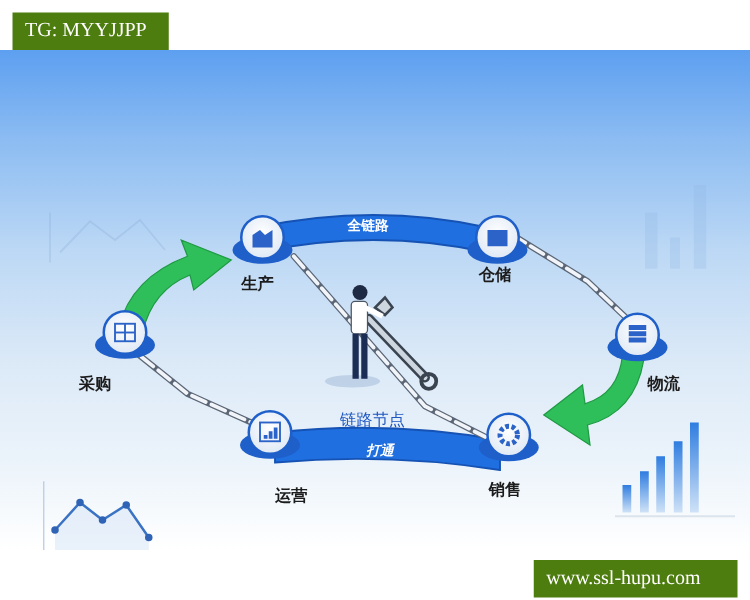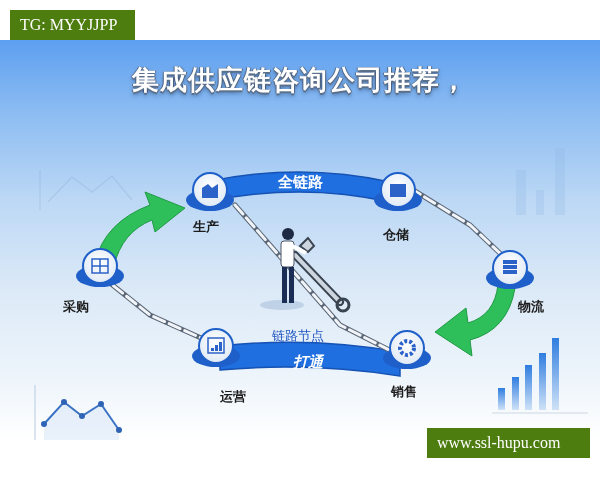--- a/index.html
+++ b/index.html
@@ -3,28 +3,28 @@
   <meta charset="utf-8">
   <style>
     html, body { margin:0; padding:0; }
     body { width:600px; height:480px; background:#ffffff; position:relative; overflow:hidden;
            font-family:"DejaVu Sans", "Liberation Sans", sans-serif; }
     .illus { position:absolute; left:0; top:40px; width:600px; height:400px; overflow:hidden;
              background: linear-gradient(180deg, #5d9ff0 0%, #8cbcf2 18%, #bcd8f5 40%, #dbe9f7 62%, #eef5fb 85%, #ffffff 100%); }
     .badge { position:absolute; background:#4d7c0f; color:#ffffff;
              font-family:Liberation Serif, serif; font-size:16px; line-height:30px; padding:0 10px; }
     .badge-tg { left:10px; top:10px; height:30px; width:105px; }
-    .badge-url { left:427px; top:428px; height:30px; width:143px; }
+    .badge-url { left:427px; top:448px; height:30px; width:143px; }
     .title { position:absolute; left:0; width:600px; text-align:center; color:#ffffff; font-weight:bold;
              font-size:27px; letter-spacing:1px;
              text-shadow: 0 2px 0 #5a6f8a, 0 3px 4px rgba(20,40,80,0.5), 1px 0 0 #5a6f8a, -1px 0 0 #5a6f8a; }
     .title-1 { top:22px; }
     .title-2 { top:64px; }
     .node-label { position:absolute; font-size:13px; font-weight:bold; color:#1c1c1c;text-align:center; }
-    .ribbon-label { position:absolute; color:#ffffff; font-weight:bold; font-size:15px; }
+    .ribbon-label { position:absolute; color:#ffffff; font-weight:bold; font-size:11px; }
     .node-caption { position:absolute; color:#1f56c0; font-weight:normal; font-size:13px; }
     svg { position:absolute; left:0; top:0; }
   </style>
 </head>
 <body>
 
 <div class="badge badge-tg">TG: MYYJJPP</div>
 
 <div class="illus">
 
@@ -146,27 +146,26 @@
         <circle cx="0" cy="-2" r="17" fill="url(#discg)" stroke="#1f5fc9" stroke-width="2"></circle>
         <g stroke="#2c63c8" stroke-width="1.5" fill="none">
           <rect x="-8" y="-9" width="16" height="14"></rect>
             <line x1="0" y1="-9" x2="0" y2="5"></line>
             <line x1="-8" y1="-2" x2="8" y2="-2"></line>
         </g>
       </g>
     </g>
   </svg>
 
-  <div class="title title-1">集成供应链咨询公司推荐，</div>
 
   <div class="ribbon-label" style="left:278px; top:133px;">全链路</div>
   <div class="ribbon-label" style="left:293px; top:313px;font-style:italic;">打通</div>
   <div class="node-caption" style="left:272px; top:287px;">链路节点</div>
 
   <div class="node-label" style="left:193px; top:178px;">生产</div>
-  <div class="node-label" style="left:383px; top:186px;font-family:Liberation Serif, serif;">仓储</div>
+  <div class="node-label" style="left:383px; top:171px;font-family:Liberation Serif, serif;">仓储</div>
   <div class="node-label" style="left:518px; top:258px;">物流</div>
   <div class="node-label" style="left:391px; top:343px;">销售</div>
   <div class="node-label" style="left:193px; top:348px;margin-left:27px;">运营</div>
   <div class="node-label" style="left:63px; top:258px;">采购</div>
 </div>
 
 <div class="badge badge-url">www.ssl-hupu.com</div>
 
 </body></html>

